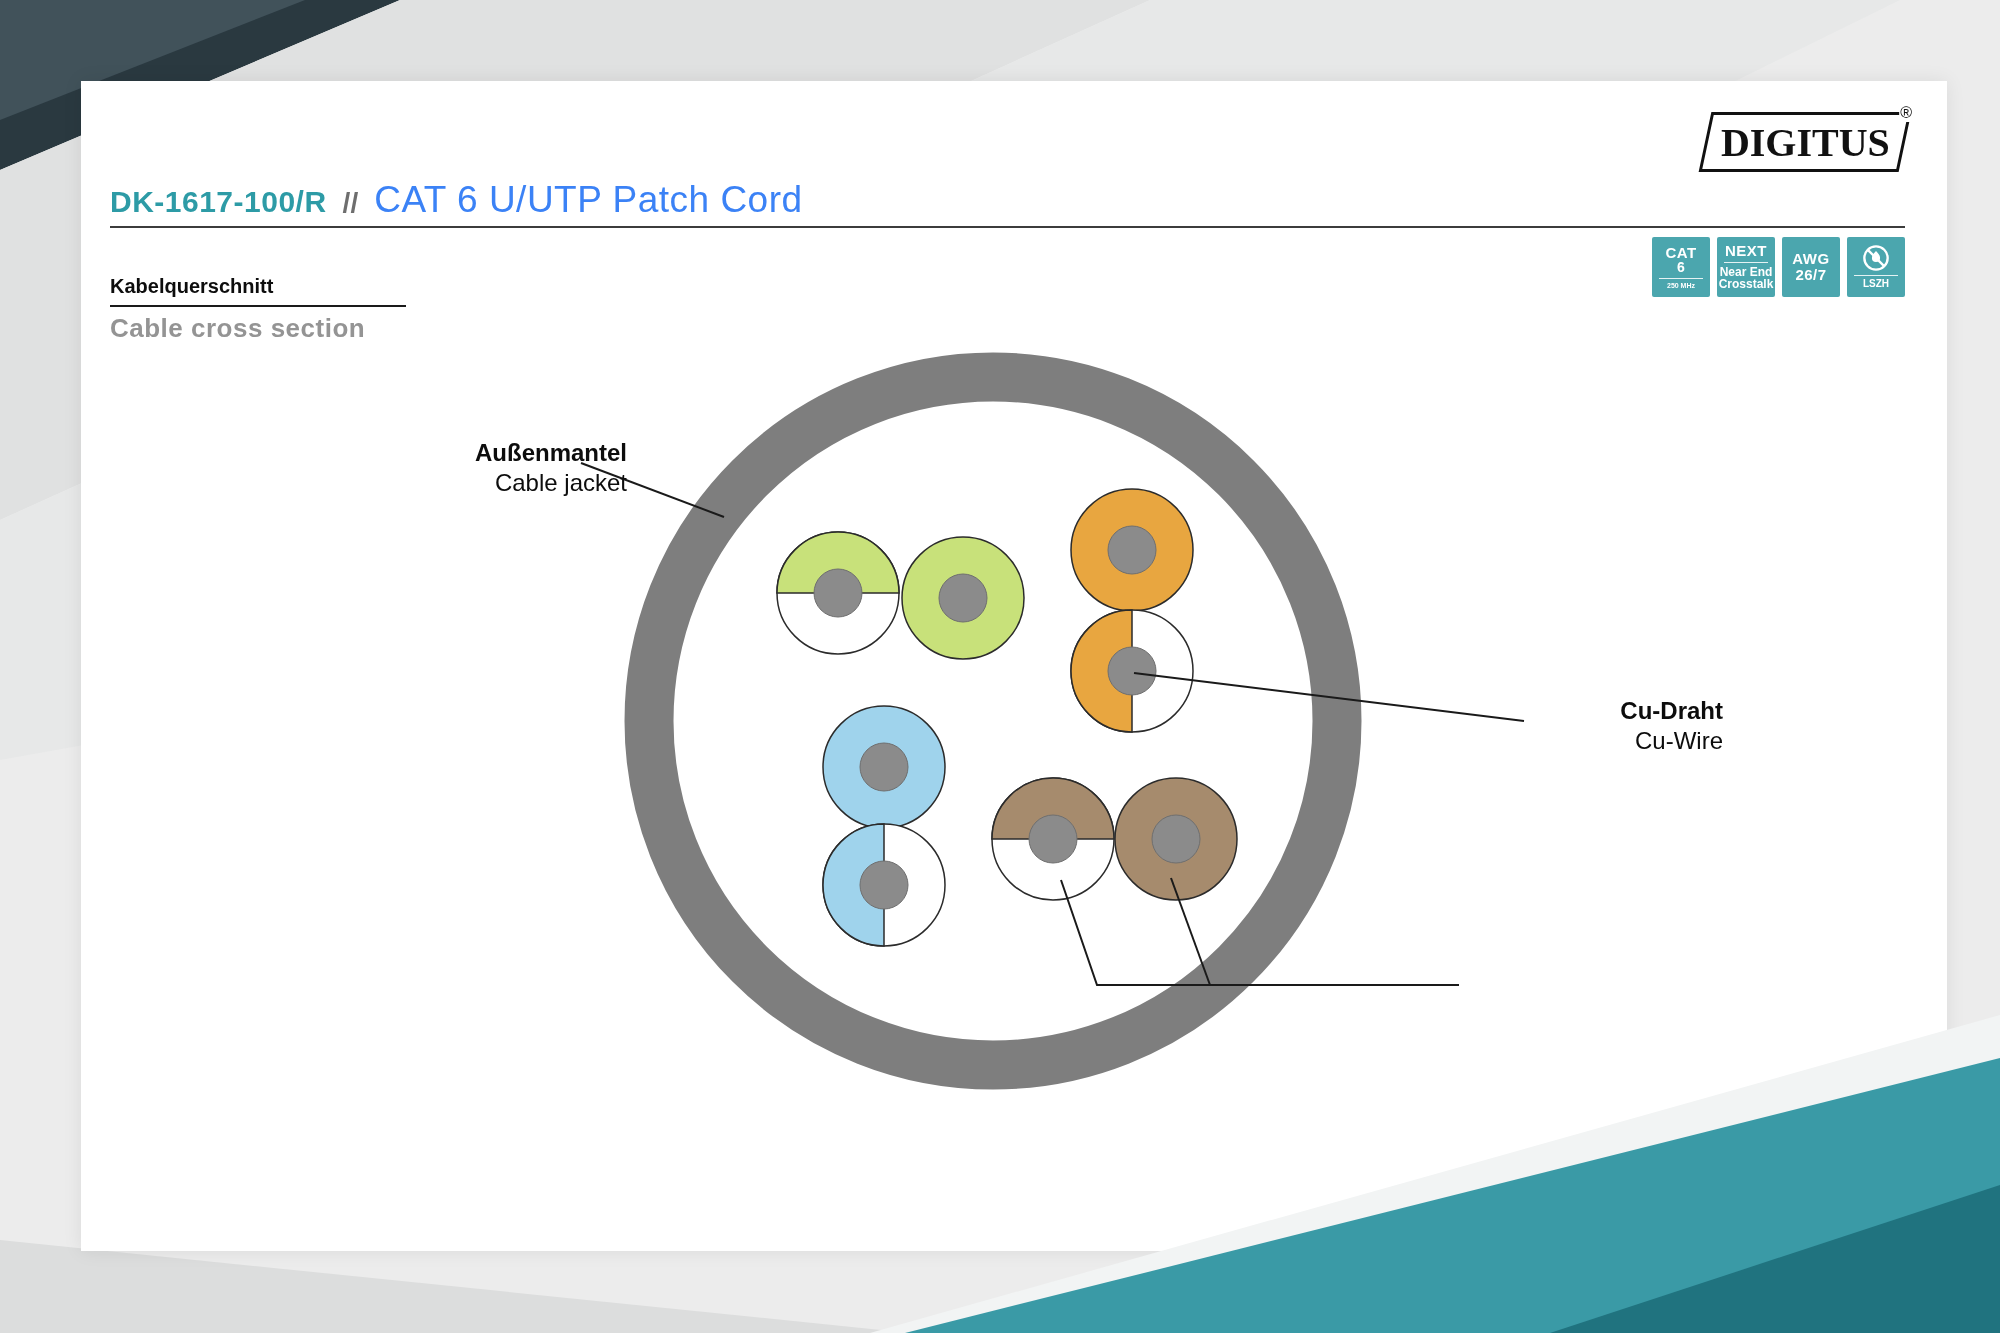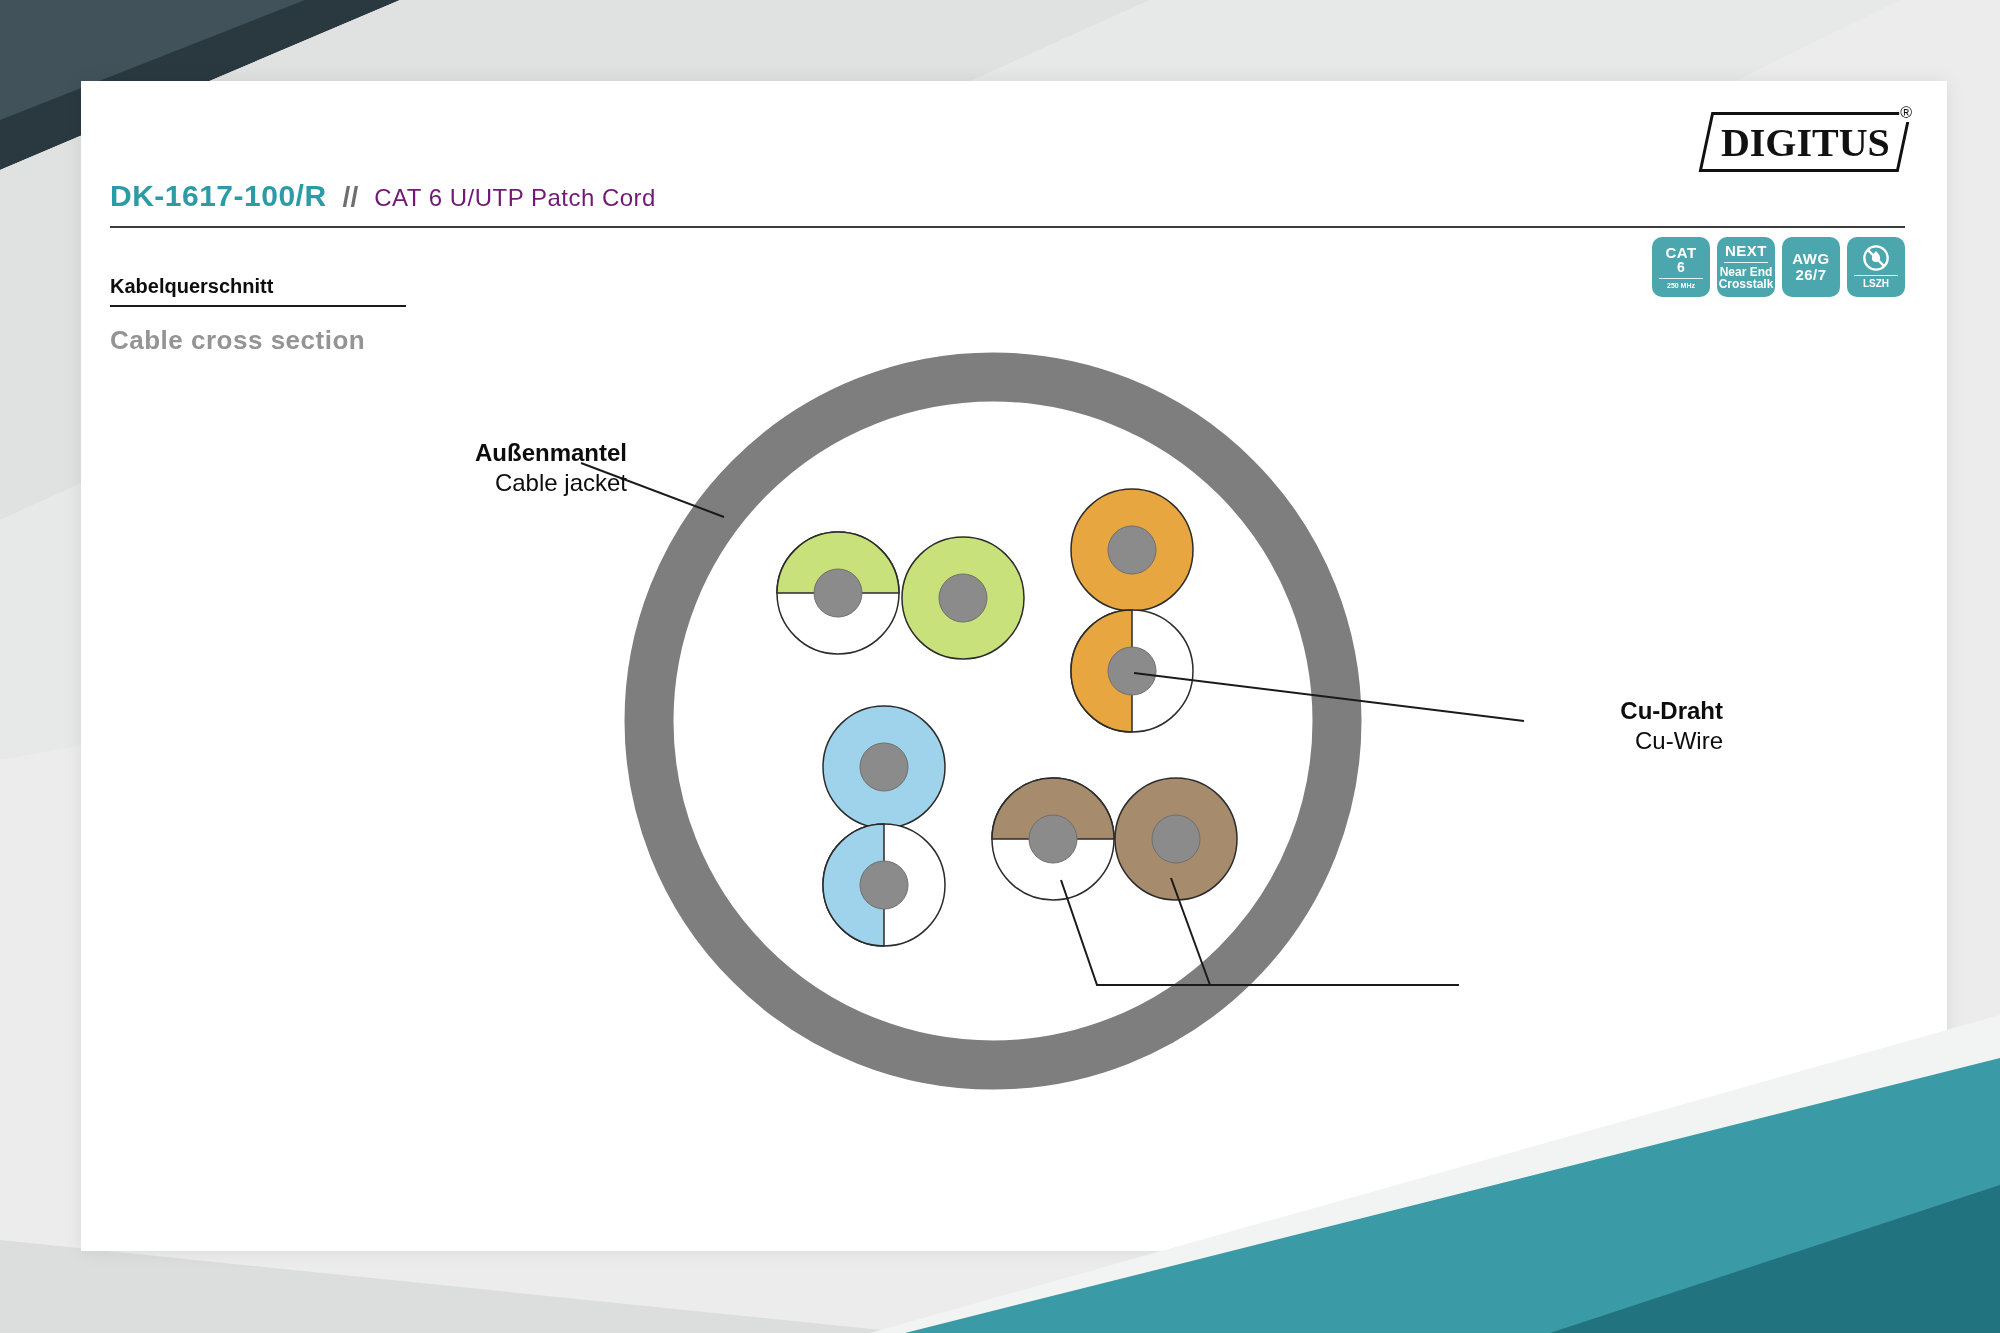--- a/index.html
+++ b/index.html
@@ -25,38 +25,38 @@
 
   .card{
     position:absolute;left:81px;top:81px;width:1866px;height:1170px;
     background:#fff;z-index:1;box-shadow:0 0 18px rgba(0,0,0,.08);
   }
 
   
   .header{position:absolute;left:29px;top:98px;white-space:nowrap;font-size:30px}
   .code{color:var(--accent,#2d9ba6);font-weight:bold;letter-spacing:.5px}
   .sep{color:#6e6e6e;font-weight:bold;margin:0 16px;font-size:28px}
-  .pname{color:#701a75;font-size:24px;letter-spacing:.5px}
+  .pname{color:#3b82f6;font-size:37px;letter-spacing:.5px}
   .hrule{position:absolute;left:29px;top:145px;width:1795px;height:2px;background:#3c3c3c}
 
   
   .sec{position:absolute;left:29px;top:194px}
   .sec-de{font-size:20px;font-weight:bold;color:#0d0d0d}
   .sec-rule{width:296px;height:2px;background:#1a1a1a;margin-top:7px}
-  .sec-en{font-size:26px;font-weight:bold;color:#949494;margin-top:18px;letter-spacing:.5px}
+  .sec-en{font-size:26px;font-weight:bold;color:#949494;margin-top:6px;letter-spacing:.5px}
 
   
   .logo{position:absolute;left:1624px;top:31px;width:200px;height:60px;border:3px solid #111;
         transform:skewX(-12deg);display:flex;align-items:center;justify-content:center;background:#fff}
   .logo-text{transform:skewX(12deg);font-family:"Liberation Serif",serif;font-weight:bold;font-size:40px;color:#111}
   .logo-r{position:absolute;top:-11px;right:-5px;transform:skewX(12deg);font-size:16px;color:#111;background:#fff;padding:0 1px}
 
   
   .badges{position:absolute;left:1571px;top:156px;display:flex;gap:7px}
-  .badge{width:58px;height:60px;background:var(--badge_teal,#4ba6ae);color:#fff;border-radius:10px;
+  .badge{width:58px;height:60px;background:var(--badge_teal,#4ba6ae);color:#fff;border-radius:2px;
          display:flex;flex-direction:column;align-items:center;justify-content:center;text-align:center;line-height:1.05}
   .bl-big{font-size:15px;font-weight:bold;letter-spacing:.5px}
   .bl-mid{font-size:14px;font-weight:bold}
   .bsep{width:44px;height:1px;background:rgba(255,255,255,.85);margin:3px 0}
   .btiny{font-size:7px;font-weight:bold}
   .bsub{font-size:12px;font-weight:bold}
   .bicon{display:block}
 
   
   .diagram{position:absolute;left:0;top:0;width:1866px;height:1170px}

